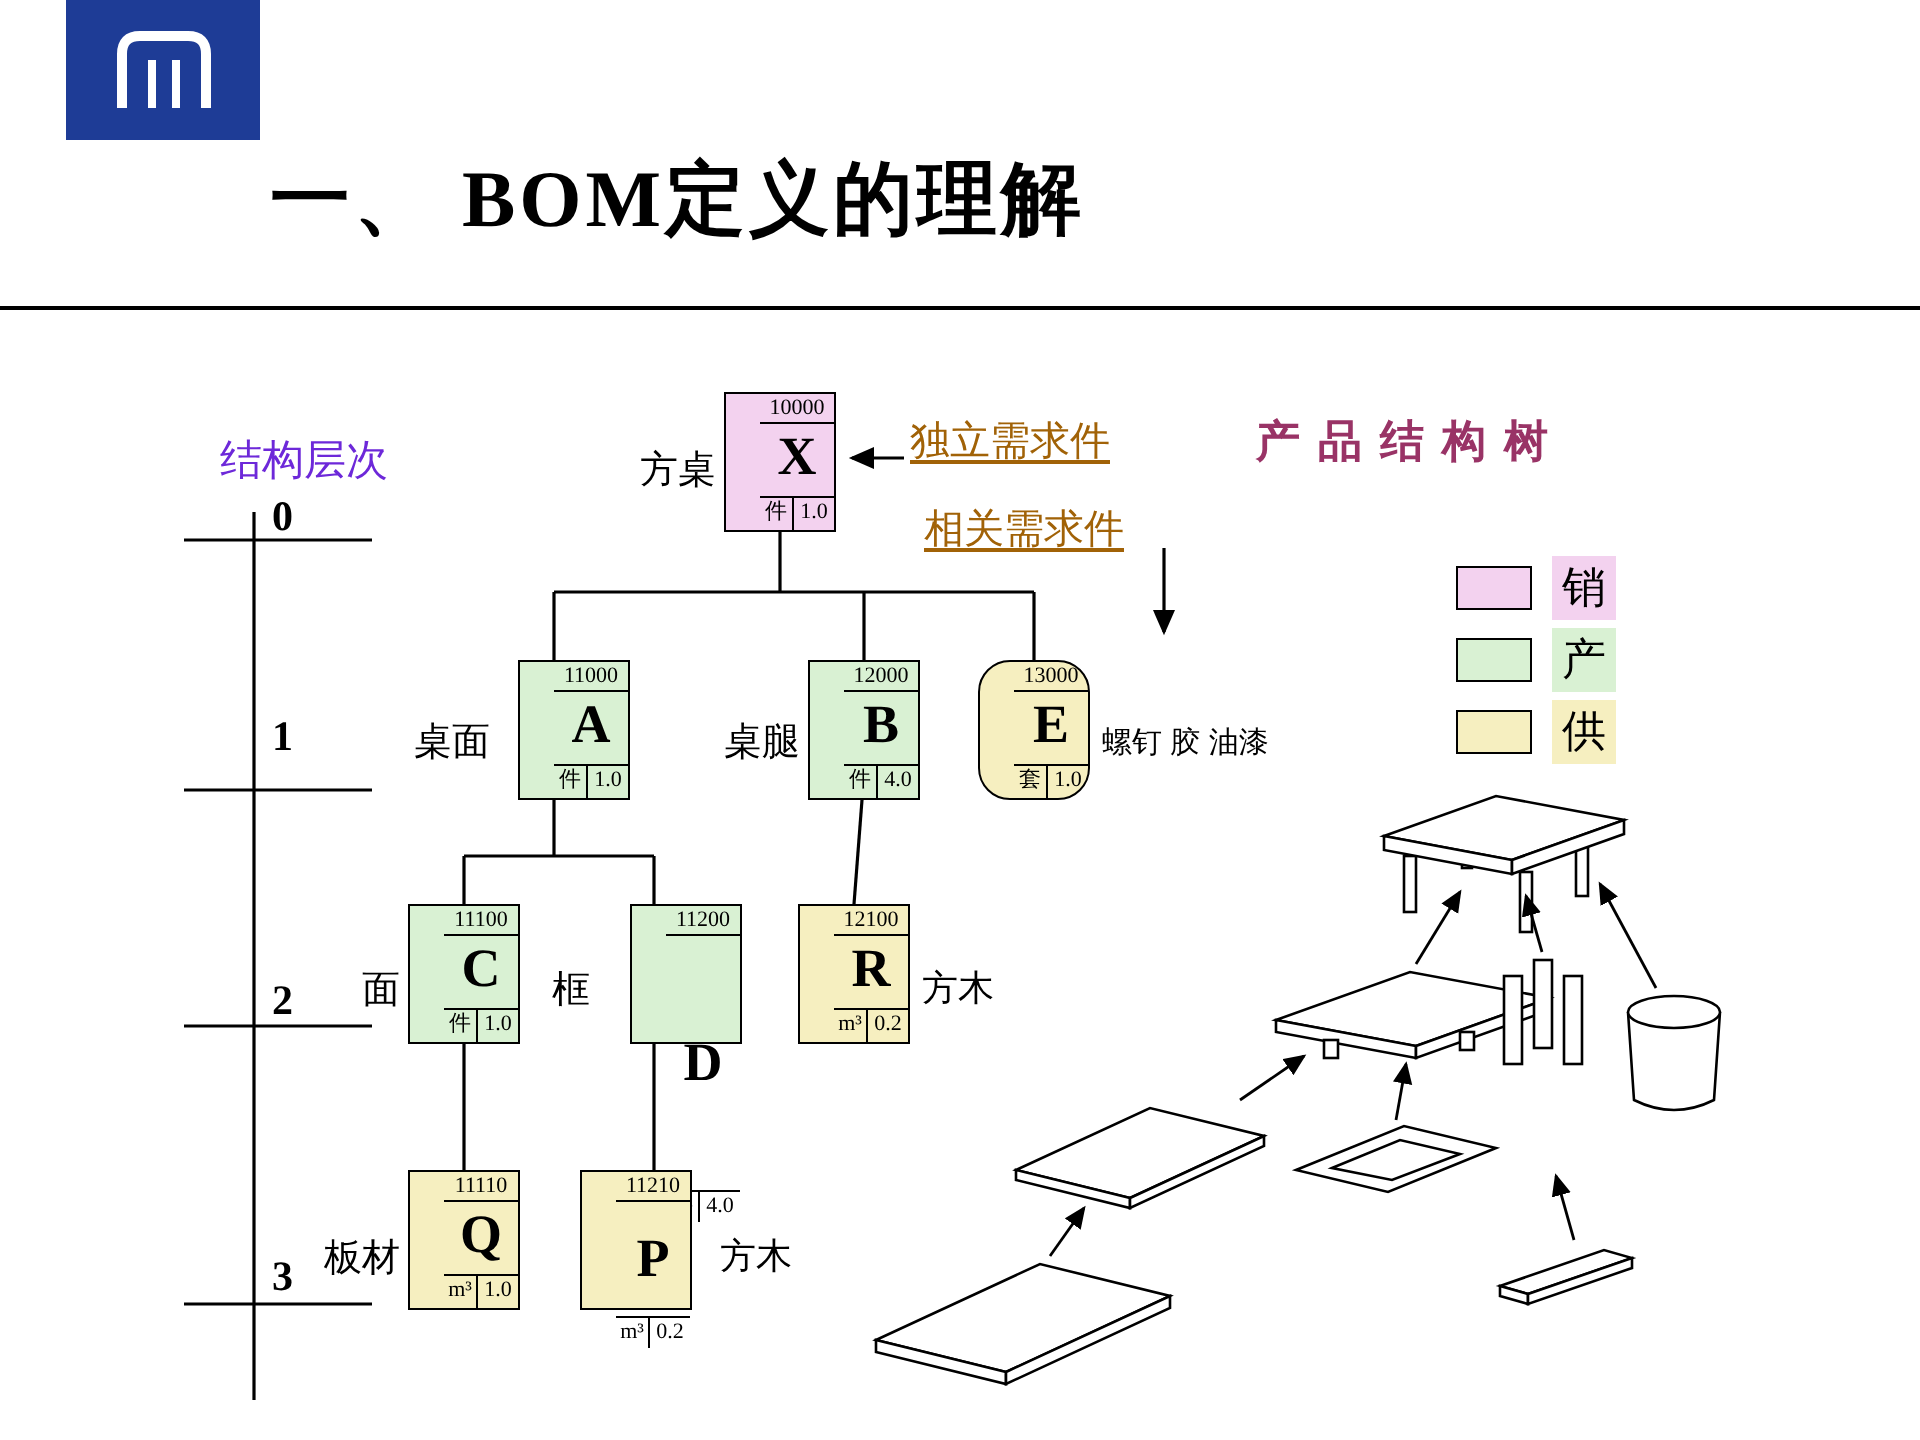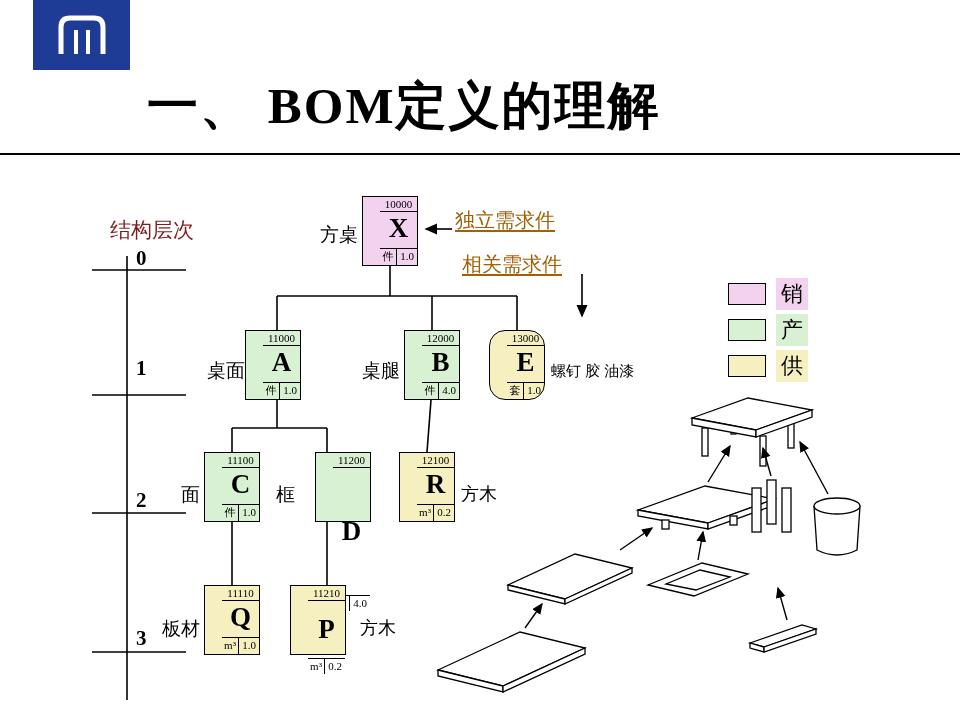--- a/index.html
+++ b/index.html
@@ -1,24 +1,24 @@
 <!DOCTYPE html>
 <html><head>
 <meta charset="utf-8">
 <style>
   * { margin:0; padding:0; box-sizing:border-box; }
   body { background:#888; font-family:"Liberation Sans", sans-serif; }
   .slide { position:relative; width:960px; height:720px; background:#fff; overflow:hidden; margin:0 auto; }
 
   .logo { position:absolute; left:33px; top:0; width:97px; height:70px; background:#1e3c96; display:flex; align-items:center; justify-content:center; }
 
-  .title { position:absolute; left:147px; top:72px; font-family:"Liberation Serif","DejaVu Serif",serif; font-weight:bold; font-size:51px; color:#000; letter-spacing:2px; white-space:nowrap; }
+  .title { position:absolute; left:135px; top:72px; font-family:"Liberation Serif","DejaVu Serif",serif; font-weight:bold; font-size:40px; color:#000; letter-spacing:2px; white-space:nowrap; }
   .title-rule { position:absolute; left:0; top:153px; width:960px; height:2px; background:#000; }
 
-  .axis-label { position:absolute; left:110px; top:216px; font-size:21px; color:#7f1d1d; }
+  .axis-label { position:absolute; left:110px; top:216px; font-size:21px; color:#6d28d9; }
   .level-num { position:absolute; font-family:"Liberation Serif","DejaVu Serif",serif; font-weight:bold; font-size:21px; color:#000; }
 
   .overlay { position:absolute; left:0; top:0; width:960px; height:720px; pointer-events:none; }
 
   .node { position:absolute; width:56px; height:70px; border:1.5px solid #000; display:flex; flex-direction:column; text-align:center; font-family:"Liberation Serif","DejaVu Serif",serif;padding-left:17px; }
   .node-code { height:15px; line-height:14px; font-size:11px; border-bottom:1px solid #000; }
   .node-letter { flex:1; font-size:27px; font-weight:bold; line-height:33px; }
   .node-bottom { height:17px; border-top:1px solid #000; display:flex; font-size:11px; line-height:15px; }
   .node-unit { width:46%; border-right:1px solid #000; }
   .node-qty { flex:1; }
@@ -96,21 +96,21 @@
 
   <div class="node type-sales" style="left:362px;top:196px;">
     <div class="node-code">10000</div>
     <div class="node-letter">X</div>
     <div class="node-bottom">
       <span class="node-unit">件</span>
       <span class="node-qty">1.0</span>
     </div>
   </div>
 
-  <div class="node type-production" style="left:245px;top:330px;">
+  <div class="node type-production" style="left:259px;top:330px;">
     <div class="node-code">11000</div>
     <div class="node-letter">A</div>
     <div class="node-bottom">
       <span class="node-unit">件</span>
       <span class="node-qty">1.0</span>
     </div>
   </div>
 
   <div class="node type-production" style="left:404px;top:330px;">
     <div class="node-code">12000</div>
@@ -180,20 +180,21 @@
   <div class="node-label right-align" style="left:348px;top:358px;width:52px;">桌腿</div>
   <div class="node-label small" style="left:551px;top:362px;">螺钉 胶 油漆</div>
   <div class="node-label right-align" style="left:176px;top:482px;width:24px;">面</div>
   <div class="node-label right-align" style="left:271px;top:482px;width:24px;">框</div>
   <div class="node-label" style="left:461px;top:482px;font-size:18px;">方木</div>
   <div class="node-label right-align" style="left:160px;top:616px;width:40px;">板材</div>
   <div class="node-label" style="left:360px;top:616px;font-size:18px;">方木</div>
 
   <div class="ann" style="left:455px;top:207px;">独立需求件</div>
   <div class="ann" style="left:462px;top:251px;">相关需求件</div>
+  <div class="tree-title">产品结构树</div>
 
   <div class="legend-row" style="left:728px;top:278px;">
     <span class="swatch" style="background:#f3d2ef;"></span>
     <span class="legend-label" style="background:#f3d2ef;">销</span>
   </div>
   <div class="legend-row" style="left:728px;top:314px;">
     <span class="swatch" style="background:#d9f1d3;"></span>
     <span class="legend-label" style="background:#d9f1d3;">产</span>
   </div>
   <div class="legend-row" style="left:728px;top:350px;">

